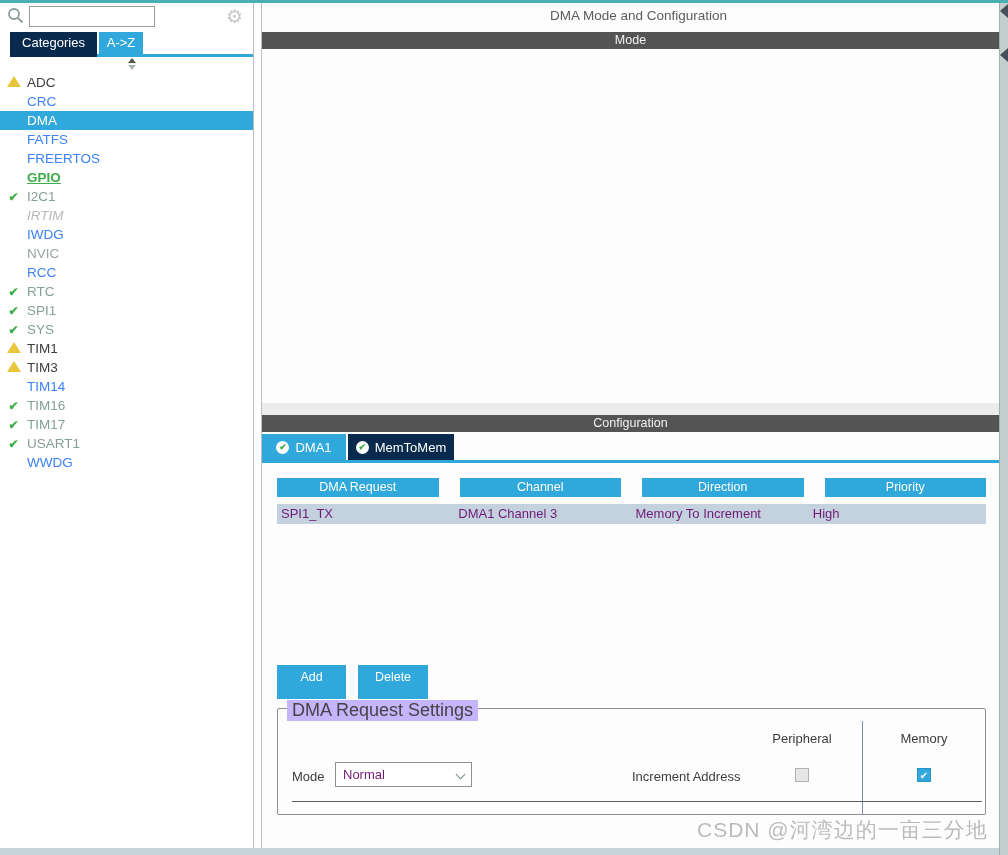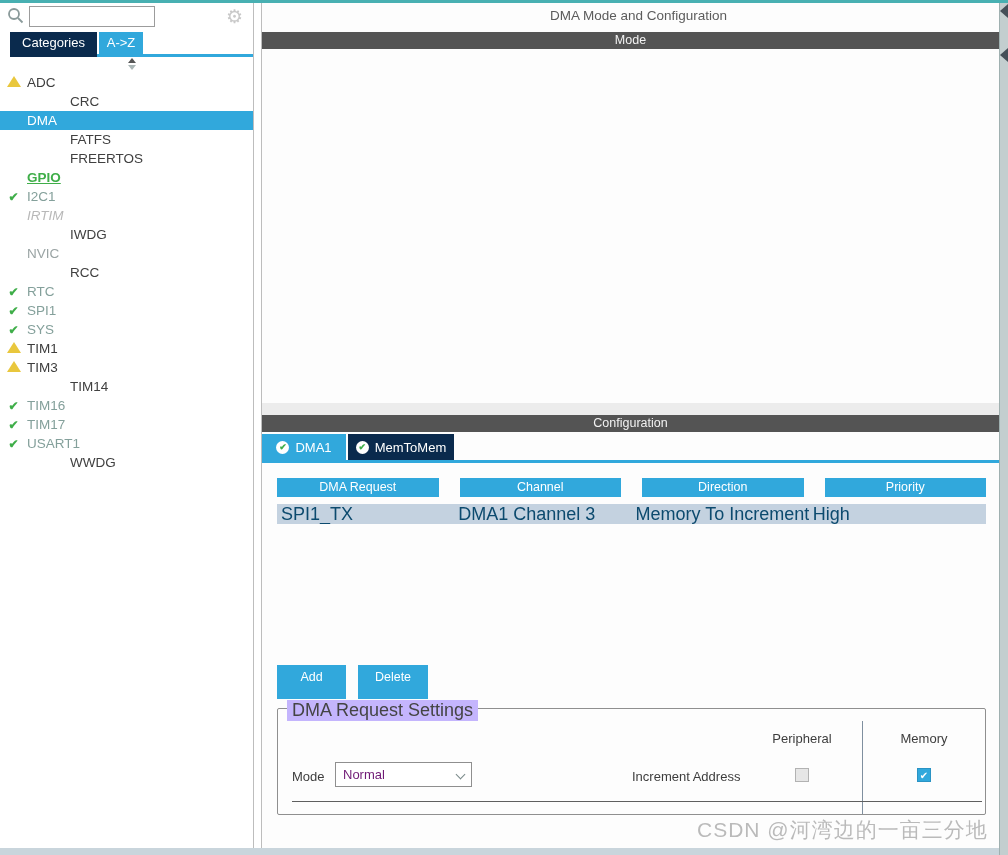--- a/index.html
+++ b/index.html
@@ -38,21 +38,21 @@
   #sorter .dn { width:0;height:0;margin:2px auto 0;border-left:4px solid transparent;border-right:4px solid transparent;border-top:5px solid #aab6b6; }
 
   #peripheral-list { position:absolute; top:70px; left:0; right:0; }
   .prow { display:flex; align-items:center; height:19px; }
   .prow.sel { background:#31a8dc; }
   .picon { width:27px; text-align:center; font-size:12px; flex:0 0 27px; }
   .picon.chk { color:#3fae49; font-weight:bold; }
   .tri { display:inline-block; width:0; height:0; border-left:7px solid transparent;
     border-right:7px solid transparent; border-bottom:11px solid #e9c73d; }
   .plabel { font-size:13.5px; }
-  .st-none { color:#404040;margin-left:43px; }
+  .st-none { color:#3b82f6; }
   .st-selected { color:#fff; }
   .st-checked { color:#84a09b; }
   .st-muted { color:#9aa4a4; }
   .st-disabled { color:#b8b8b8; font-style:italic; }
   .st-link { color:#3fae49; text-decoration:underline; font-weight:600; }
 
   
   #right-panel { position:absolute; top:3px; left:262px; width:737px; bottom:7px; background:#fdfdfd; }
   #main-title { position:absolute; top:5px; left:16px; right:0; text-align:center; font-size:13.5px; color:#5c5c5c; }
   .section-bar { position:absolute; left:0; right:0; height:17px; background:#545454; color:#f2f2f2;
@@ -68,21 +68,21 @@
   #tab-memtomem { left:86px; width:106px; background:#0a2a4d; }
   .tab-badge { width:13px; height:13px; border-radius:50%; background:#fff; color:#3fae49;
     font-size:9px; line-height:13px; text-align:center; font-weight:bold; flex:0 0 13px; }
   #config-underline { position:absolute; top:457px; left:0; right:0; height:3px; background:#31a8dc; }
 
   #dma-table { position:absolute; top:475px; left:15px; width:709px; }
   #dma-table-header { display:flex; gap:21px; }
   .th { flex:1; background:#31a8dc; color:#fff; font-size:12.5px; height:19px; line-height:19px; text-align:center; }
   #dma-table-body { margin-top:7px; }
   .tr { display:flex; background:#c4d2e0; height:20px; line-height:20px; }
-  .td { flex:1; font-size:18px; color:#0c4a6e; padding-left:4px; overflow:hidden; white-space:nowrap; }
+  .td { flex:1; font-size:13px; color:#701a75; padding-left:4px; overflow:hidden; white-space:nowrap; }
 
   .blue-btn { position:absolute; top:662px; height:34px; background:#31a8dc; color:#fff;
     font-size:12.5px; border:none; text-align:center; line-height:25px; cursor:default; }
   #add-btn { left:15px; width:69px; }
   #delete-btn { left:96px; width:70px; }
 
   #settings-box { position:absolute; top:705px; left:15px; width:709px; height:107px;
     border:1px solid #8f8f8f; border-radius:2px; overflow:hidden; background:#fdfdfd; }
   #settings-legend { position:absolute; top:697px; left:25px; background:#c4b5fd; padding:0 5px;
     font-size:18px; color:#444; z-index:2; }

